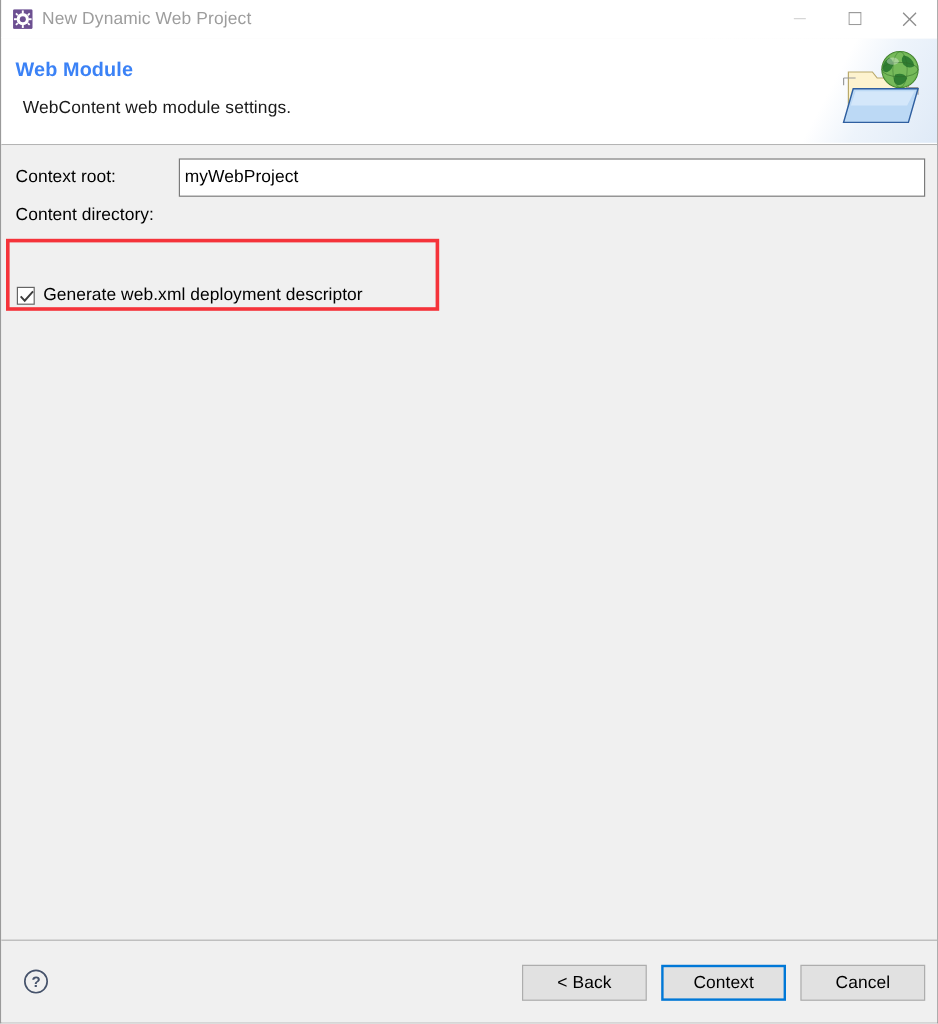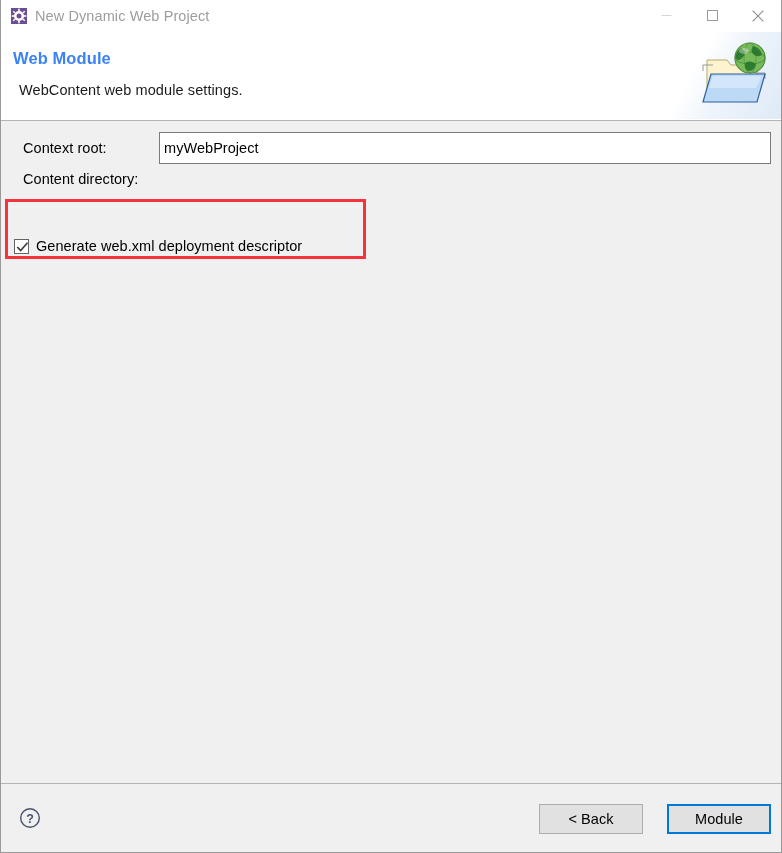--- a/index.html
+++ b/index.html
@@ -127,21 +127,21 @@
     height: 26px;
     display: flex;
     align-items: center;
   }
   .field-row.r1 { top: 14px; }
   .field-row.r2 { top: 45px; gap: 24px; }
 
   .field-label {
     font-size: 14.5px;
     color: #000000;
-    margin-left: 22px;
+    margin-left: 12px;
     width: 136px;
     flex: 0 0 auto;
     white-space: nowrap;
     letter-spacing: 0.05px;
   }
   .field-input {
     flex: 1 1 auto;
     height: 32px;
     margin-right: 10px;
     box-sizing: border-box;
@@ -213,21 +213,21 @@
     width: 22px;
     height: 22px;
   }
   .help-icon svg { display: block; }
 
   .buttons {
     position: absolute;
     right: 10px;
     top: 20px;
     display: flex;
-    gap: 24px;
+    gap: 12px;
   }
   .btn {
     width: 104px;
     height: 30px;
     box-sizing: border-box;
     font-family: "Liberation Sans", sans-serif;
     font-size: 14.5px;
     color: #000000;
     background: #e1e1e1;
     border: 1px solid #adadad;
@@ -349,17 +349,18 @@
   <div class="footer">
     <div class="help-icon">
       <svg width="22" height="22" viewBox="0 0 22 22" aria-hidden="true">
         <circle cx="11" cy="11" r="9.3" fill="none" stroke="#46536b" stroke-width="1.4"></circle>
         <text x="11" y="15.6" text-anchor="middle" font-family="Liberation Sans, sans-serif" font-size="12.5" font-weight="bold" fill="#46536b">?</text>
       </svg>
     </div>
 
     <div class="buttons">
       <button class="btn">&lt; Back</button>
-      <button class="btn default">Module</button>
+      <button class="btn default">Context</button>
+      <button class="btn">Cancel</button>
     </div>
   </div>
 
 </div>
 
 </body></html>

